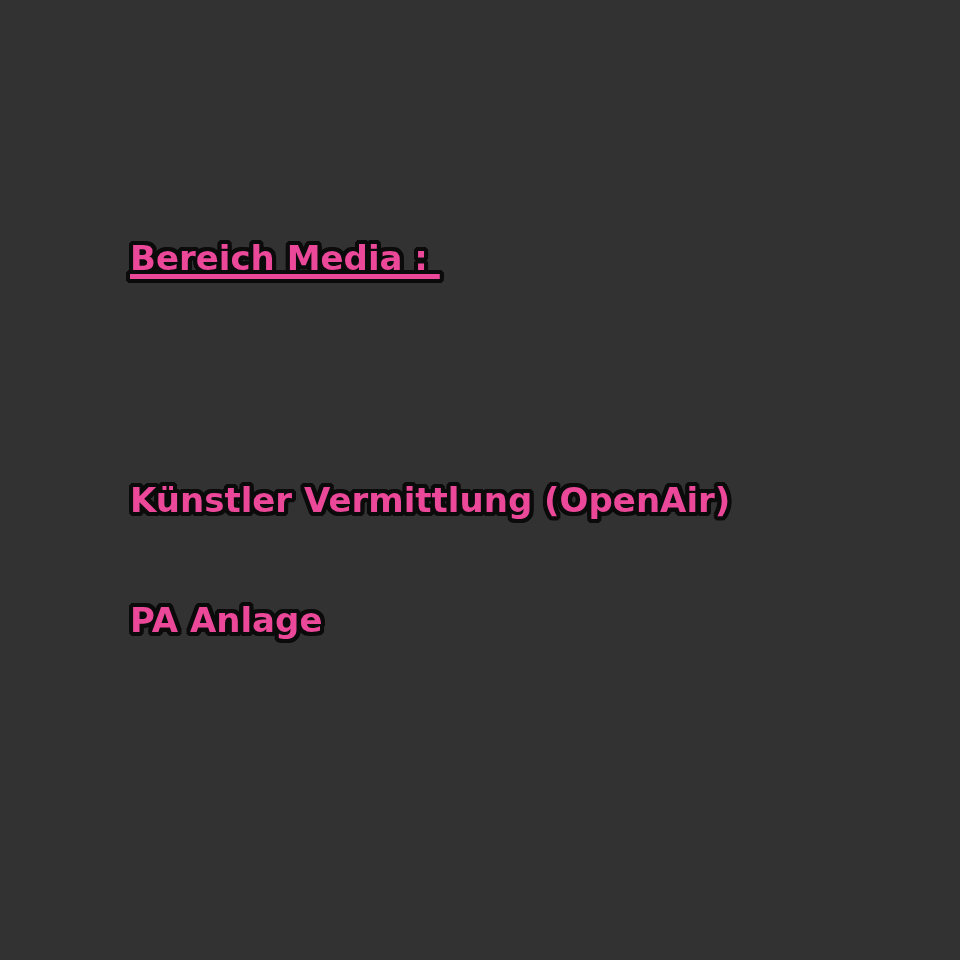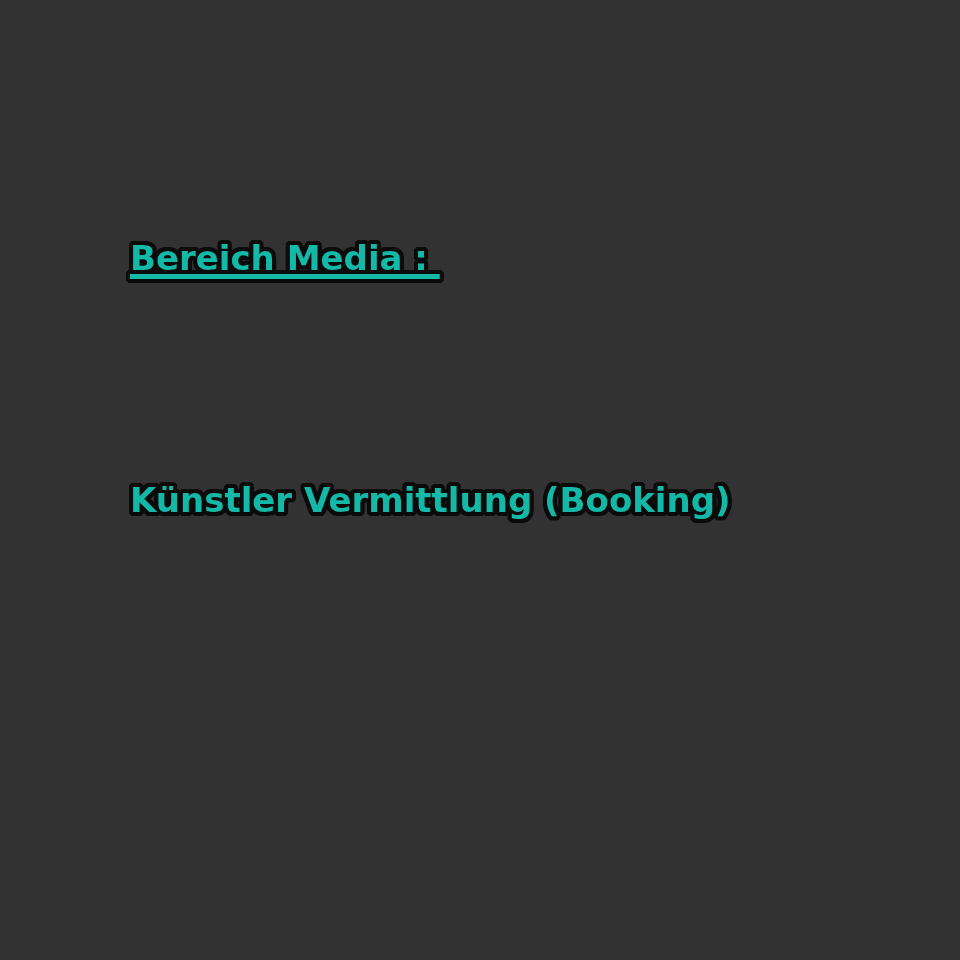--- a/index.html
+++ b/index.html
@@ -12,21 +12,21 @@
   }
   .page {
     box-sizing: border-box;
     width: 960px;
     height: 960px;
     padding: 38px 30px 0 130px;
     font-family: "DejaVu Sans", sans-serif;
     font-weight: bold;
     font-size: 34px;
     line-height: 40px;
-    color: #14b8a6;
+    color: #ec4899;
     
     text-shadow:
       0 -4px 0 #0b0b0b, 0 4px 0 #0b0b0b, -4px 0 0 #0b0b0b, 4px 0 0 #0b0b0b,
       -3px -3px 0 #0b0b0b, 3px -3px 0 #0b0b0b, -3px 3px 0 #0b0b0b, 3px 3px 0 #0b0b0b,
       -2px -4px 0 #0b0b0b, 2px -4px 0 #0b0b0b, -2px 4px 0 #0b0b0b, 2px 4px 0 #0b0b0b,
       -4px -2px 0 #0b0b0b, 4px -2px 0 #0b0b0b, -4px 2px 0 #0b0b0b, 4px 2px 0 #0b0b0b;
     white-space: pre;
   }
   .section { margin: 0; padding: 0; }
   .heading {
@@ -53,21 +53,22 @@
   }
 </style>
 </head>
 <body>
 
 <div class="page">
 
   <section class="section">
     <h2 class="heading"><span class="heading-text">Bereich Media : </span></h2>
     <ul class="items">
-      <li class="item">Künstler Vermittlung (Booking)</li>
+      <li class="item">Künstler Vermittlung (OpenAir)</li>
+      <li class="item">PA Anlage</li>
       
       
     </ul>
   </section>
 
   
 
   
 
 </div>

